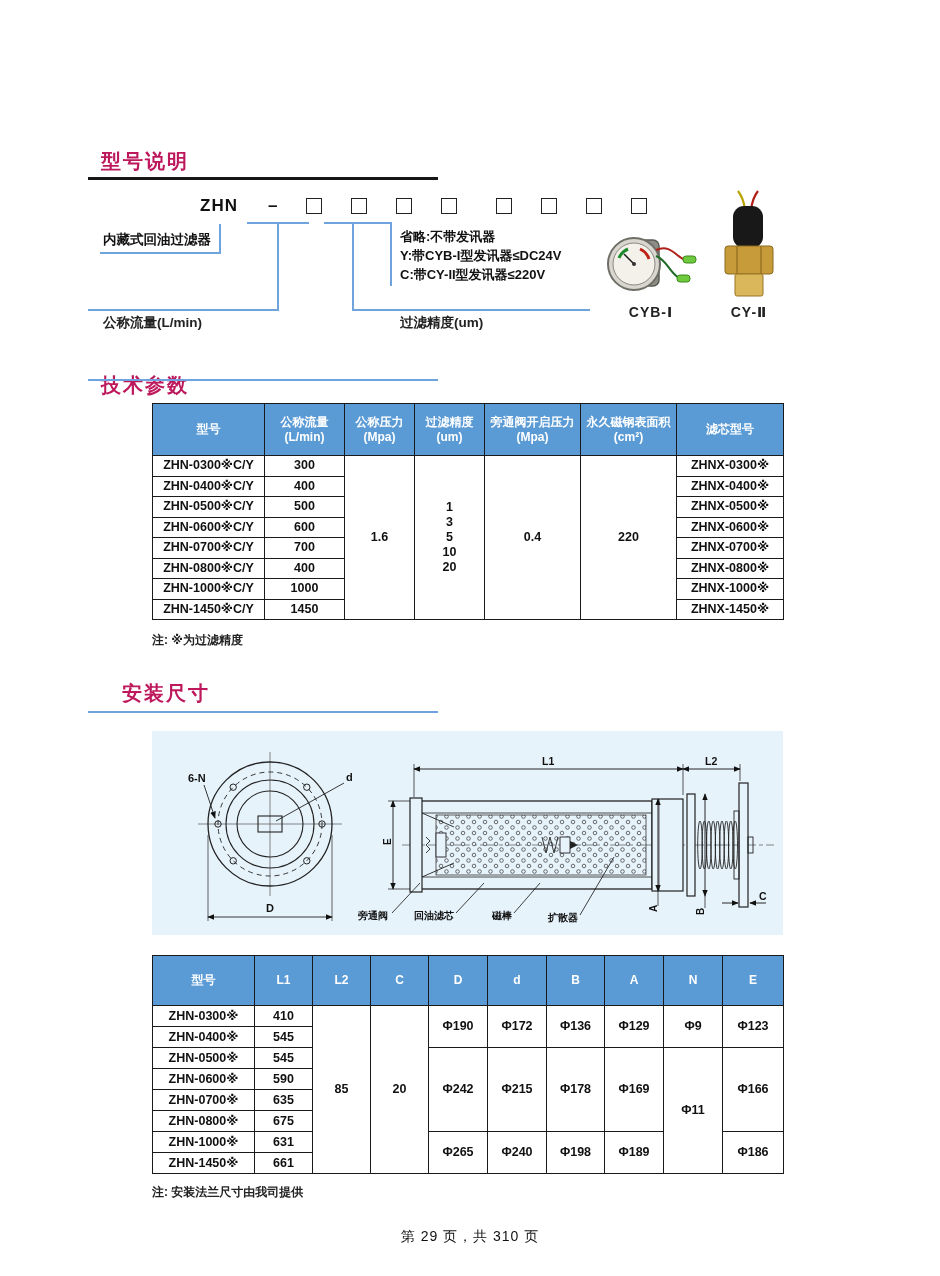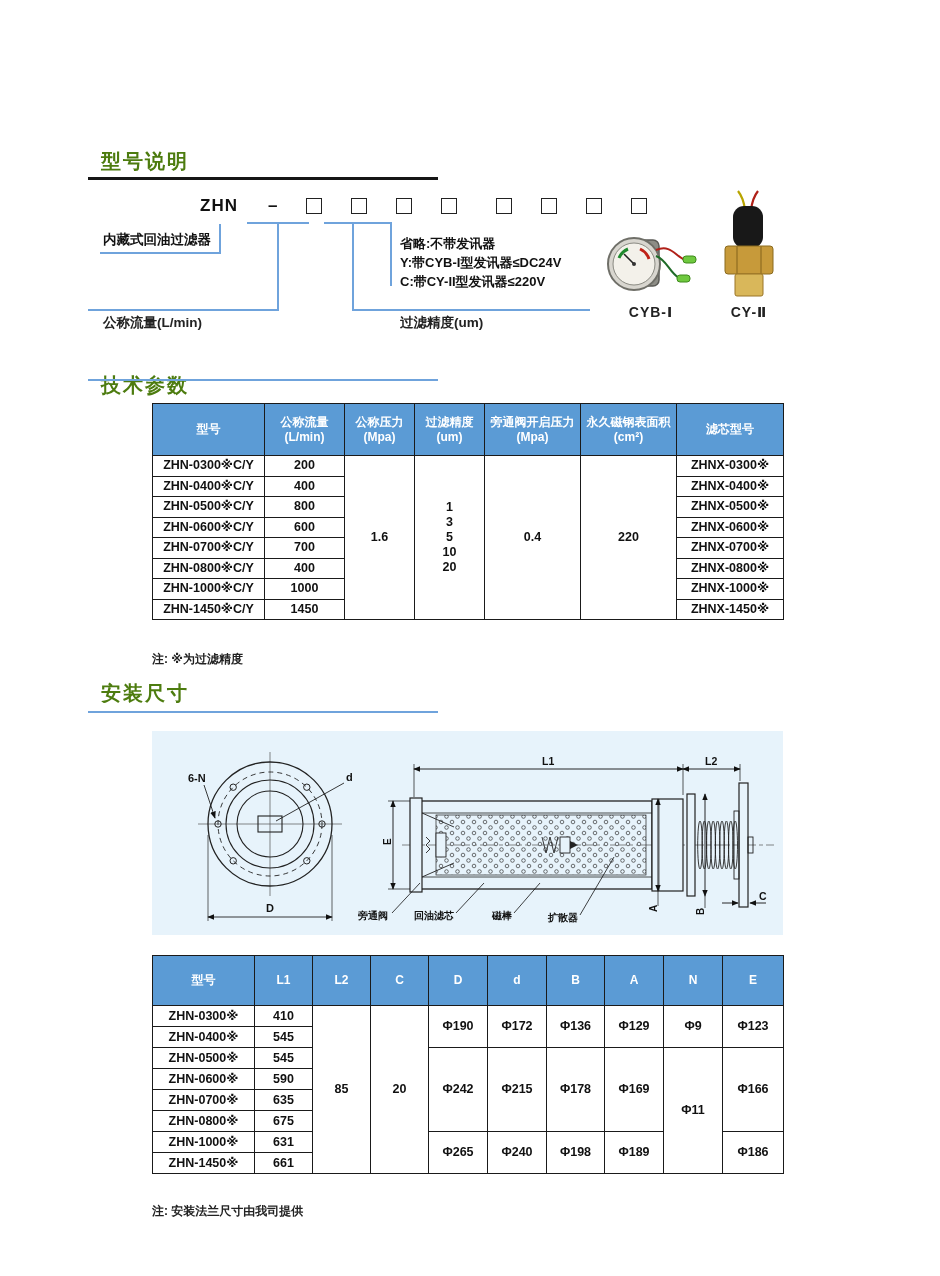--- a/index.html
+++ b/index.html
@@ -1,49 +1,49 @@
 <!DOCTYPE html>
 <html><head>
 <meta charset="utf-8">
 <style>
   html,body{margin:0;padding:0;background:#888;}
   .page{position:relative;width:940px;height:1276px;background:#ffffff;overflow:hidden;
         font-family:"Liberation Sans","DejaVu Sans",sans-serif;color:#111;}
-  .sec-title{position:absolute;left:101px;font-size:20px;font-weight:bold;letter-spacing:2px;color:#4d7c0f;}
+  .sec-title{position:absolute;left:101px;font-size:20px;font-weight:bold;letter-spacing:2px;color:#be185d;}
   .rule-black{position:absolute;left:88px;width:350px;height:3px;background:#161616;}
   .rule-blue{position:absolute;left:88px;width:350px;height:2px;background:#6FA3DC;}
 
   
   .code-line{position:absolute;left:200px;top:196px;display:flex;align-items:center;height:20px;gap:26px;}
   .code-prefix{font-size:17px;font-weight:bold;letter-spacing:1px;}
   .code-dash{font-size:17px;font-weight:bold;margin:0 3px 0 4px;}
   .code-box{display:inline-block;width:14px;height:14px;border:1.6px solid #222;margin-right:3px;background:#fff;}
   .code-box.last{margin-right:13px;}
   .bluebar{position:absolute;background:#6FA3DC;}
   .diag-label{position:absolute;font-size:13.5px;font-weight:600;color:#222;white-space:nowrap;margin-top:24px;}
   .product-box{position:absolute;left:100px;top:224px;width:121px;height:30px;
                border-right:2px solid #6FA3DC;border-bottom:2px solid #6FA3DC;
                display:flex;align-items:flex-end;padding:0 4px 3px 3px;box-sizing:border-box;}
   .product-box span{font-size:13.5px;font-weight:600;}
-  .sensor-block{position:absolute;left:400px;top:227px;font-size:13px;font-weight:600;line-height:19px;white-space:nowrap;margin-top:7px;}
+  .sensor-block{position:absolute;left:400px;top:227px;font-size:13px;font-weight:600;line-height:19px;white-space:nowrap;}
   .photo-caption{position:absolute;font-size:14px;font-weight:600;letter-spacing:1px;text-align:center;color:#222;}
 
   
   table.spec{position:absolute;border-collapse:collapse;table-layout:fixed;background:#0f172a;}
   table.spec th{background:#5B9BD5;color:#fff;font-weight:600;font-size:12px;line-height:15px;
                 border:1.5px solid #1a1a1a;white-space:pre-line;padding:2px;text-align:center;vertical-align:middle;}
   table.spec td{border:1.5px solid #1a1a1a;font-size:12.5px;font-weight:600;color:#111;
                 text-align:center;vertical-align:middle;white-space:pre-line;padding:0 2px;background:#fff;line-height:15px;}
   table.tech{left:152px;top:403px;width:631px;}
   table.tech thead tr{height:52px;}
   table.tech tbody tr{height:20.5px;}
   table.dims{left:152px;top:955px;width:631px;}
   table.dims thead tr{height:50px;}
   table.dims tbody tr{height:21px;}
-  .note{position:absolute;left:152px;font-size:12px;font-weight:600;color:#222;margin-top:19px;}
+  .note{position:absolute;left:152px;font-size:12px;font-weight:600;color:#222;}
 
   .drawing-svg{position:absolute;left:152px;top:731px;width:631px;height:204px;}
   .photo-svg{position:absolute;}
   .footer{position:absolute;left:0;top:1228px;width:940px;text-align:center;font-size:14px;letter-spacing:1px;color:#111;}
 </style>
 </head>
 <body>
 
 <div class="page">
 
@@ -135,39 +135,39 @@
         <th>旁通阀开启压力
 (Mpa)</th>
         <th>永久磁钢表面积
 (cm²)</th>
         <th>滤芯型号</th>
       </tr>
     </thead>
     <tbody>
       <tr>
         <td>ZHN-0300※C/Y</td>
-        <td>200</td>
+        <td>300</td>
         <td rowspan="8">1.6</td>
         <td rowspan="8">1
 3
 5
 10
 20</td>
         <td rowspan="8">0.4</td>
         <td rowspan="8">220</td>
         <td>ZHNX-0300※</td>
       </tr>
       <tr>
         <td>ZHN-0400※C/Y</td>
         <td>400</td>
         <td>ZHNX-0400※</td>
       </tr>
       <tr>
         <td>ZHN-0500※C/Y</td>
-        <td>800</td>
+        <td>500</td>
         <td>ZHNX-0500※</td>
       </tr>
       <tr>
         <td>ZHN-0600※C/Y</td>
         <td>600</td>
         <td>ZHNX-0600※</td>
       </tr>
       <tr>
         <td>ZHN-0700※C/Y</td>
         <td>700</td>
@@ -185,21 +185,21 @@
       </tr>
       <tr>
         <td>ZHN-1450※C/Y</td>
         <td>1450</td>
         <td>ZHNX-1450※</td>
       </tr>
     </tbody>
   </table>
   <div class="note" style="top:632px;">注: ※为过滤精度</div>
 
-  <div class="sec-title" style="top:680px;">安装尺寸</div>
+  <div class="sec-title" style="top:680px;margin-left:21px;">安装尺寸</div>
   <div class="rule-blue" style="top:711px;"></div>
 
   <svg class="drawing-svg" viewBox="0 0 631 204">
     <defs>
       <pattern id="dots" width="11" height="11" patternUnits="userSpaceOnUse">
         <circle cx="3" cy="3" r="1.8" fill="#E7F3FB" stroke="#333" stroke-width="0.7"></circle>
         <circle cx="8.5" cy="8.5" r="1.8" fill="#E7F3FB" stroke="#333" stroke-width="0.7"></circle>
       </pattern>
       <marker id="arr" viewBox="0 0 10 10" refX="9" refY="5" markerWidth="8" markerHeight="8" orient="auto-start-reverse">
         <path d="M0 1 L10 5 L0 9 z" fill="#111"></path>
@@ -370,13 +370,14 @@
         <td rowspan="2">Φ186</td>
       </tr>
       <tr>
         <td>ZHN-1450※</td>
         <td>661</td>
       </tr>
     </tbody>
   </table>
   <div class="note" style="top:1184px;">注: 安装法兰尺寸由我司提供</div>
 
+  <div class="footer">第 29 页，共 310 页</div>
 </div>
 
 </body></html>

